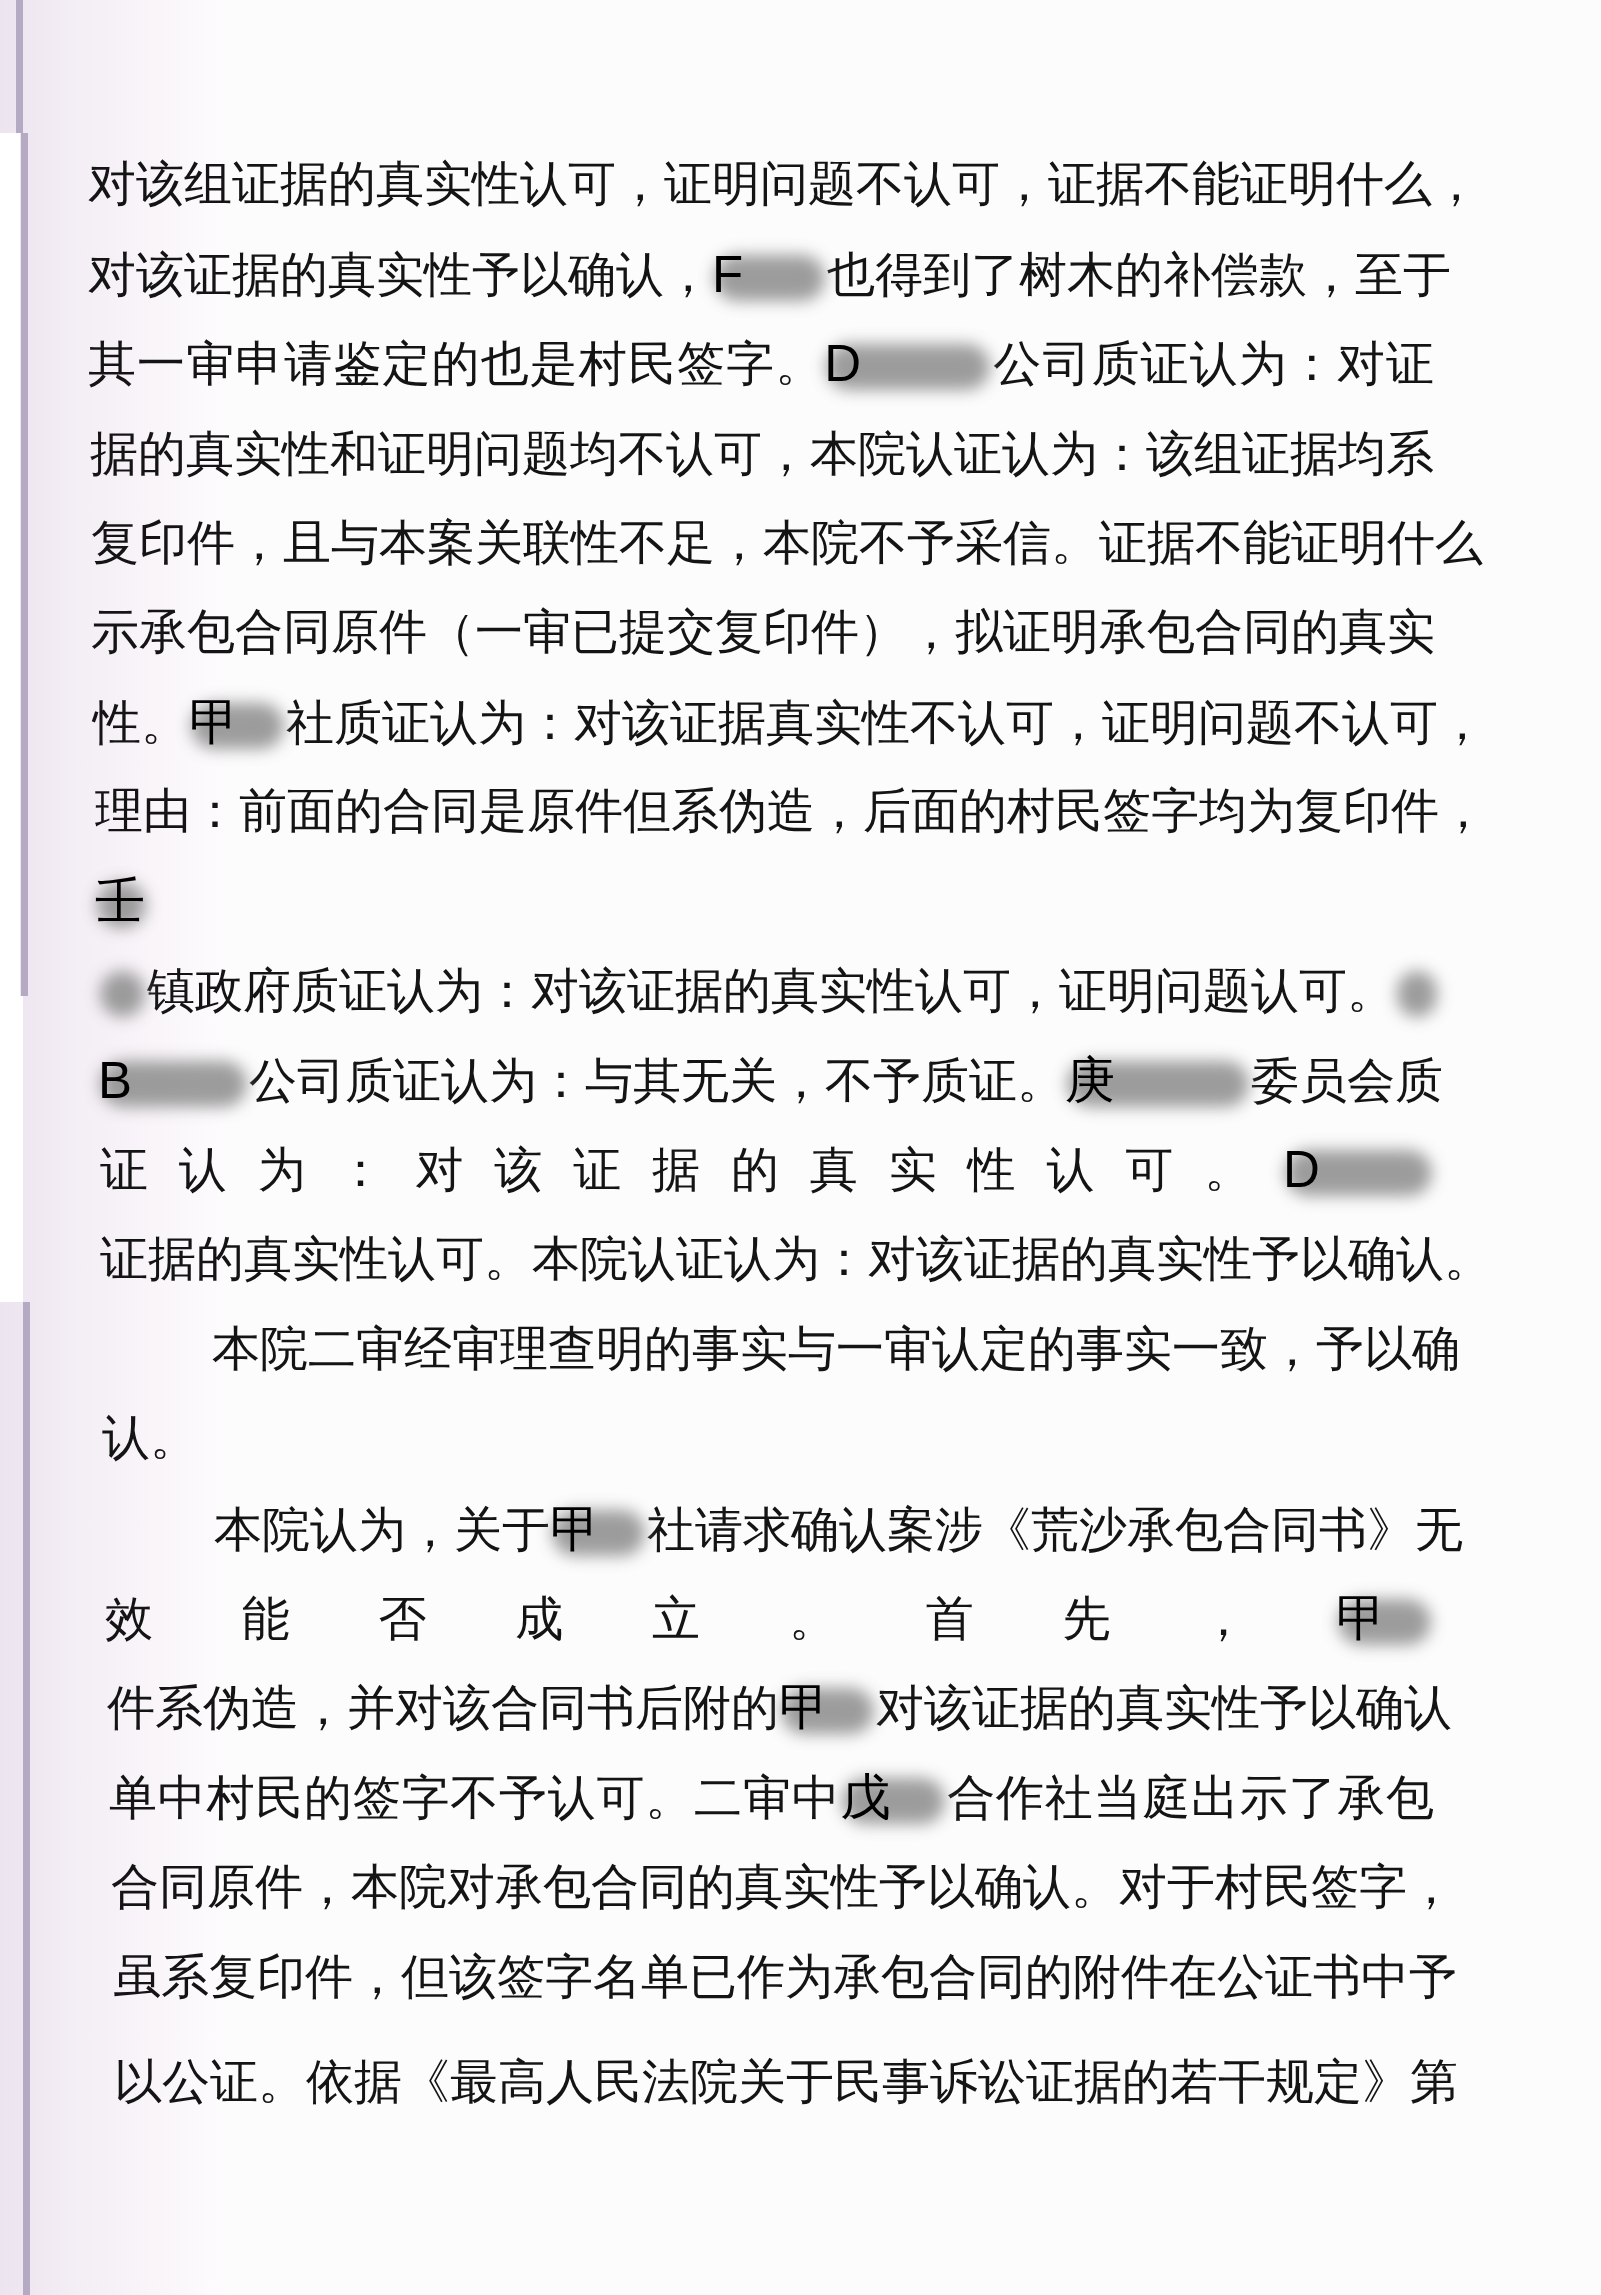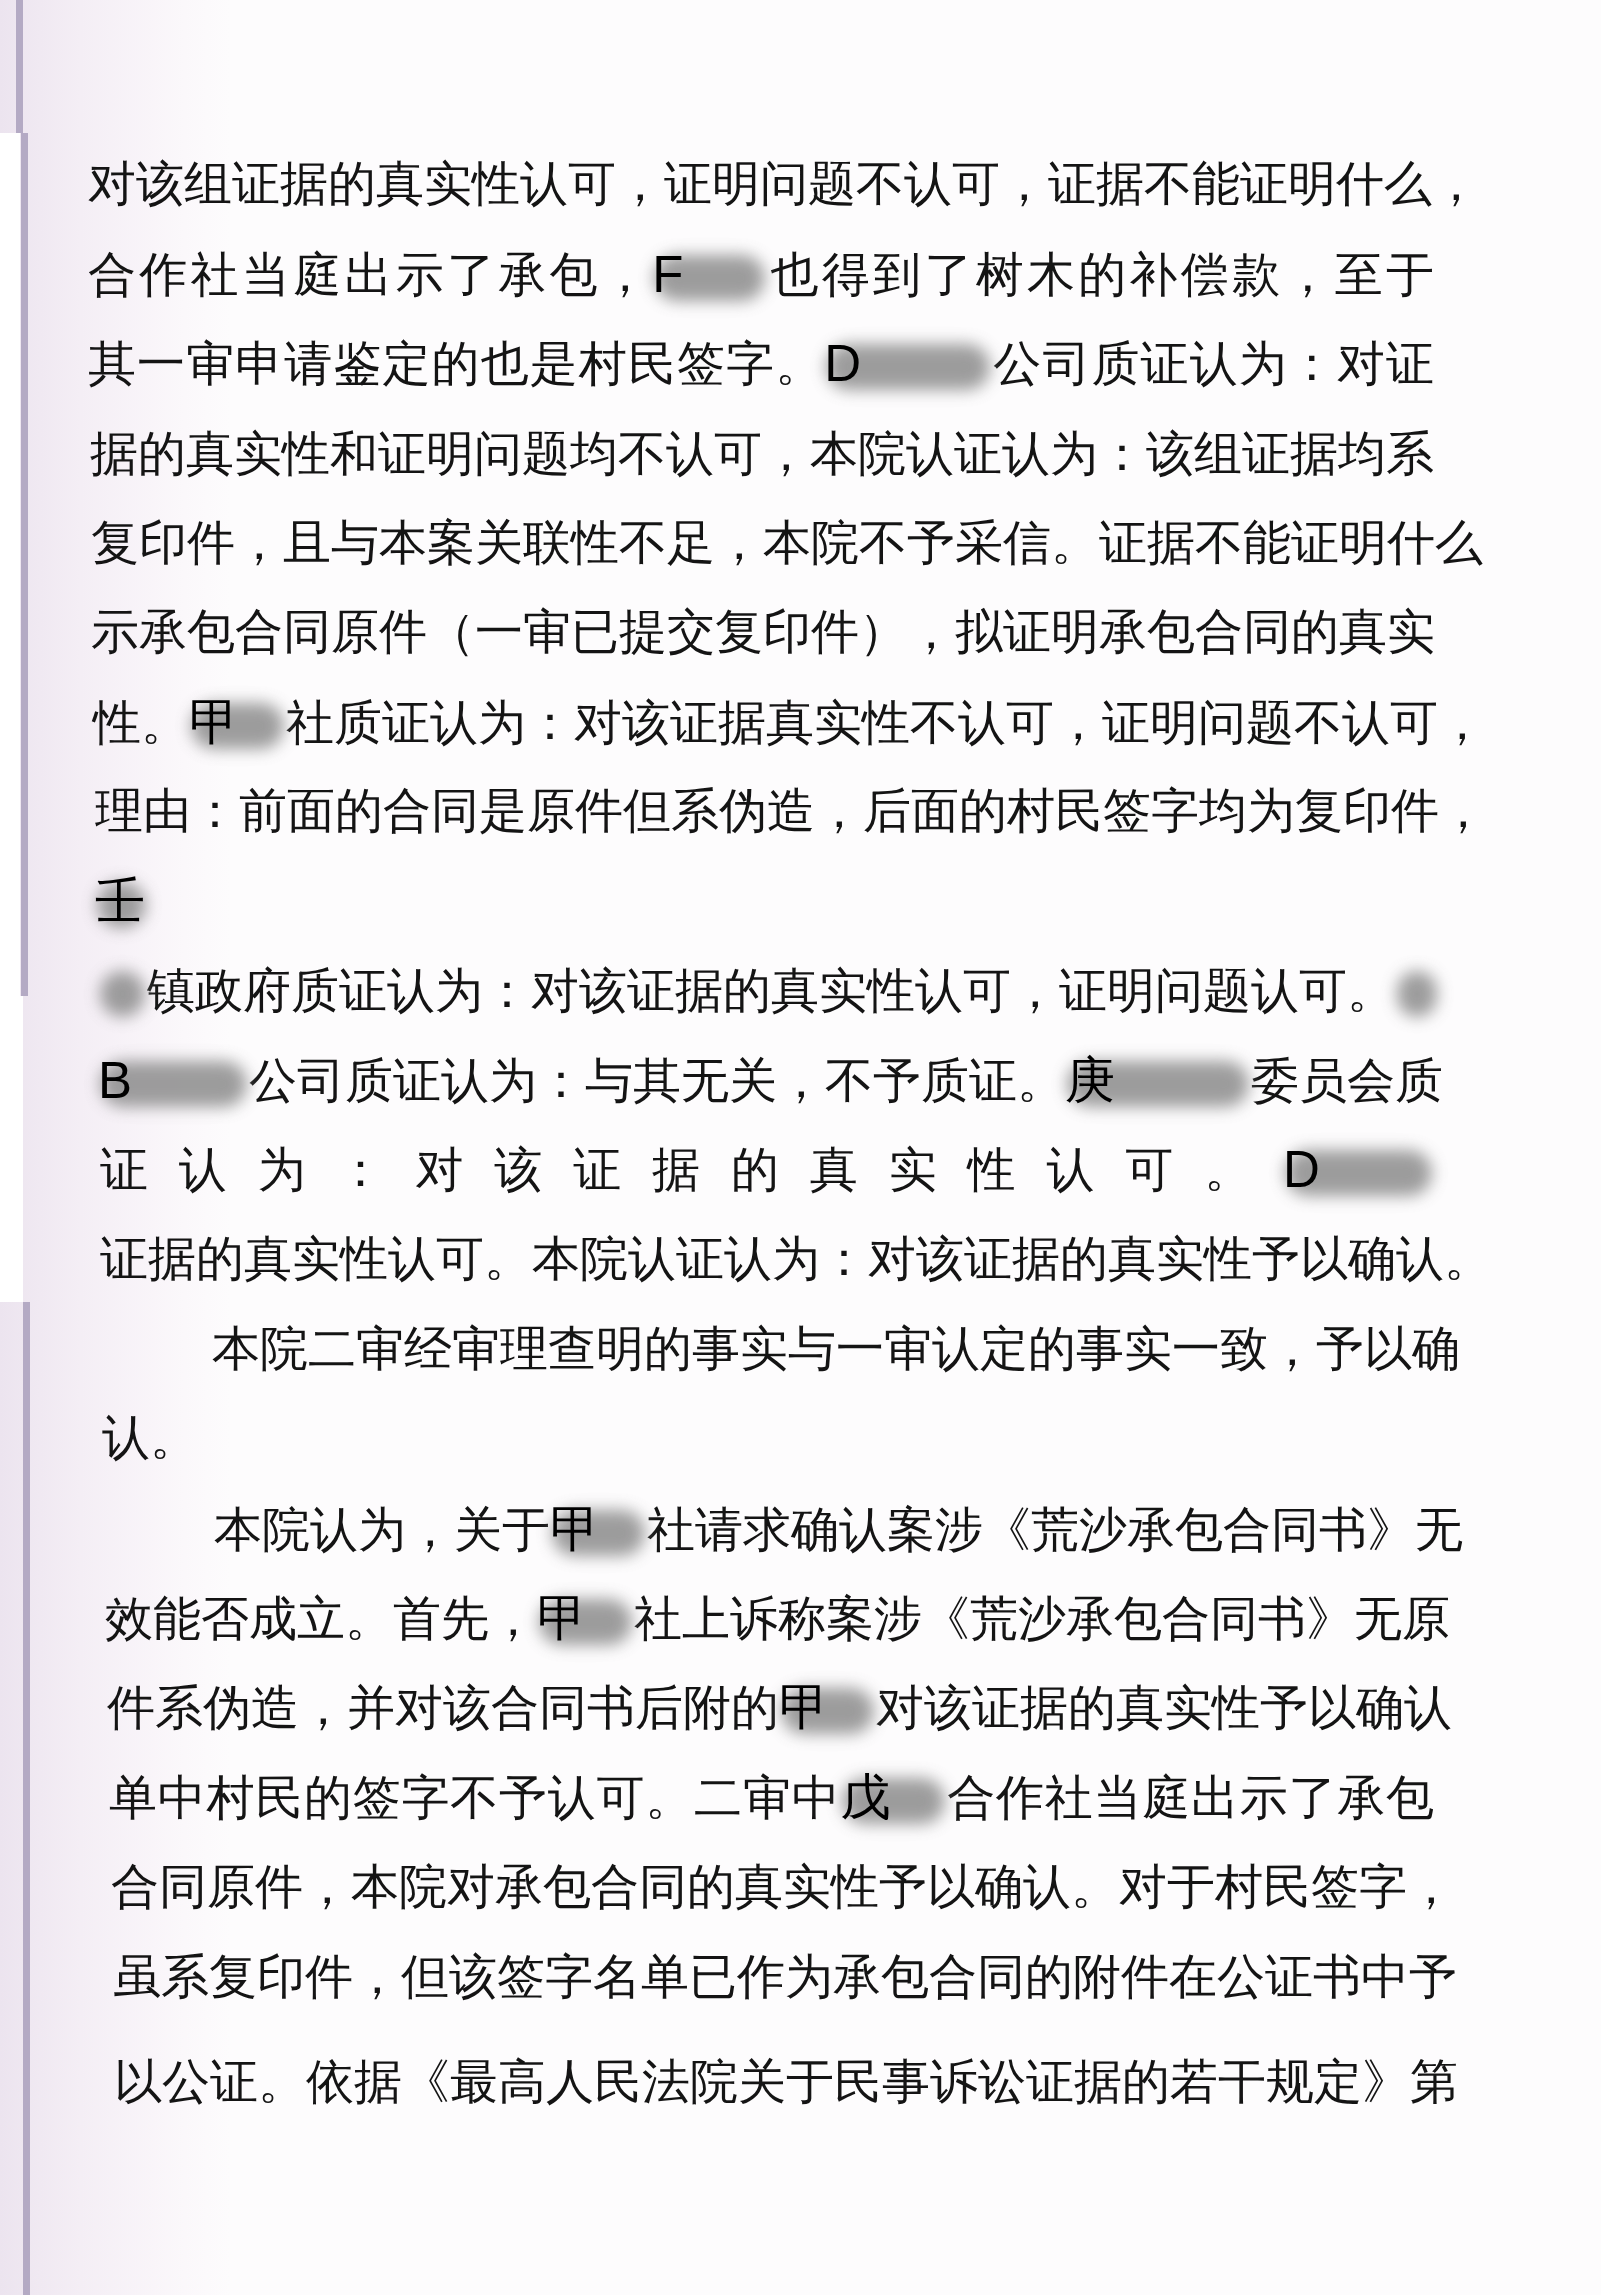--- a/index.html
+++ b/index.html
@@ -44,40 +44,40 @@
 <div class="scan-band"></div>
 <div class="edge" style="left:16px;top:0;height:133px;"></div>
 <div class="edge" style="left:21px;top:133px;height:863px;"></div>
 <div class="edge" style="left:23px;top:1302px;height:994px;"></div>
 <div class="edge white" style="left:0;top:133px;height:894px;"></div>
 <div class="edge white" style="left:0;top:996px;height:306px;width:23px;"></div>
 
 <div class="page" id="page">
     <div>
       <div class="line" style="top: 152px; left: 64px; width: 1346px;"><span class="seg">对该组证据的真实性认可，证明问题不认可，证据不能证明什么，</span></div>
-      <div class="line" style="top: 243px; left: 64px; width: 1346px;"><span class="seg">合作社当庭出示了承包，</span><span class="redact" style="width: 115px;"><span class="blob"></span><span class="tag">F</span></span><span class="seg">也得到了树木的补偿款，至于</span></div>
+      <div class="line" style="top: 243px; left: 64px; width: 1346px;"><span class="seg">对该证据的真实性予以确认，</span><span class="redact" style="width: 115px;"><span class="blob"></span><span class="tag">F</span></span><span class="seg">也得到了树木的补偿款，至于</span></div>
       <div class="line" style="top: 332px; left: 64px; width: 1346px;"><span class="seg">其一审申请鉴定的也是村民签字。</span><span class="redact" style="width: 168px;"><span class="blob"></span><span class="tag">D</span></span><span class="seg">公司质证认为：对证</span></div>
       <div class="line" style="top: 422px; left: 66px; width: 1344px;"><span class="seg">据的真实性和证明问题均不认可，本院认证认为：该组证据均系</span></div>
       <div class="line" style="top: 511px; left: 67px; width: 1343px;"><span class="seg">复印件，且与本案关联性不足，本院不予采信。证据不能证明什么</span></div>
       <div class="line" style="top: 600px; left: 67px; width: 1343px;"><span class="seg">示承包合同原件（一审已提交复印件），拟证明承包合同的真实</span></div>
       <div class="line" style="top: 691px; left: 69px; width: 1341px;"><span class="seg">性。</span><span class="redact" style="width: 97px;"><span class="blob"></span><span class="tag cjk">甲</span></span><span class="seg">社质证认为：对该证据真实性不认可，证明问题不认可，</span></div>
       <div class="line" style="top: 779px; left: 71px; width: 1339px;"><span class="seg">理由：前面的合同是原件但系伪造，后面的村民签字均为复印件，</span></div>
       <div class="line" style="top: 870px; left: 71px; width: 1339px;"><span class="redact" style="width: 53px;"><span class="blob"></span><span class="tag cjk">壬</span></span></div>
       <div class="line" style="top: 959px; left: 74px; width: 1335px;"><span class="redact" style="width: 49px;"><span class="blob"></span></span><span class="seg">镇政府质证认为：对该证据的真实性认可，证明问题认可。</span><span class="redact" style="width: 44px;"><span class="blob"></span></span></div>
       <div class="line" style="top: 1049px; left: 74px; width: 1335px;"><span class="redact" style="width: 151px;"><span class="blob"></span><span class="tag">B</span></span><span class="seg">公司质证认为：与其无关，不予质证。</span><span class="redact" style="width: 186px;"><span class="blob"></span><span class="tag cjk">庚</span></span><span class="seg">委员会质</span></div>
       <div class="line" style="top: 1138px; left: 76px; width: 1334px;"><span class="seg">证认为：对该证据的真实性认可。</span><span class="redact" style="width: 151px;"><span class="blob"></span><span class="tag">D</span></span></div>
       <div class="line" style="top: 1227px; left: 76px; width: 1334px;"><span class="seg">证据的真实性认可。本院认证认为：对该证据的真实性予以确认。</span></div>
     </div>
     <div>
       <div class="line" style="top: 1317px; left: 188px; width: 1222px;"><span class="seg">本院二审经审理查明的事实与一审认定的事实一致，予以确</span></div>
       <div class="line" style="top: 1406px; left: 78px; text-align-last: left; text-align: left;"><span class="seg">认。</span></div>
     </div>
     <div>
       <div class="line" style="top: 1498px; left: 190px; width: 1220px;"><span class="seg">本院认为，关于</span><span class="redact" style="width: 97px;"><span class="blob"></span><span class="tag cjk">甲</span></span><span class="seg">社请求确认案涉《荒沙承包合同书》无</span></div>
-      <div class="line" style="top: 1587px; left: 81px; width: 1328px;"><span class="seg">效能否成立。首先，</span><span class="redact" style="width: 97px;"><span class="blob"></span><span class="tag cjk">甲</span></span><span class="seg">社上诉称案涉《荒沙承包合同书》无原</span></div>
+      <div class="line" style="top: 1587px; left: 81px; width: 1328px;"><span class="seg">效能否成立。首先，</span><span class="redact" style="width: 97px;"><span class="blob"></span><span class="tag cjk">甲</span></span></div>
       <div class="line" style="top: 1676px; left: 83px; width: 1327px;"><span class="seg">件系伪造，并对该合同书后附的</span><span class="redact" style="width: 97px;"><span class="blob"></span><span class="tag cjk">甲</span></span><span class="seg">对该证据的真实性予以确认</span></div>
       <div class="line" style="top: 1766px; left: 85px; width: 1325px;"><span class="seg">单中村民的签字不予认可。二审中</span><span class="redact" style="width: 106px;"><span class="blob"></span><span class="tag cjk">戊</span></span><span class="seg">合作社当庭出示了承包</span></div>
       <div class="line" style="top: 1855px; left: 87px; width: 1323px;"><span class="seg">合同原件，本院对承包合同的真实性予以确认。对于村民签字，</span></div>
       <div class="line" style="top: 1945px; left: 89px; width: 1321px;"><span class="seg">虽系复印件，但该签字名单已作为承包合同的附件在公证书中予</span></div>
       <div class="line" style="top: 2050px; left: 90px; width: 1320px;"><span class="seg">以公证。依据《最高人民法院关于民事诉讼证据的若干规定》第</span></div>
     </div>
   </div>
 
 
 </body></html>

